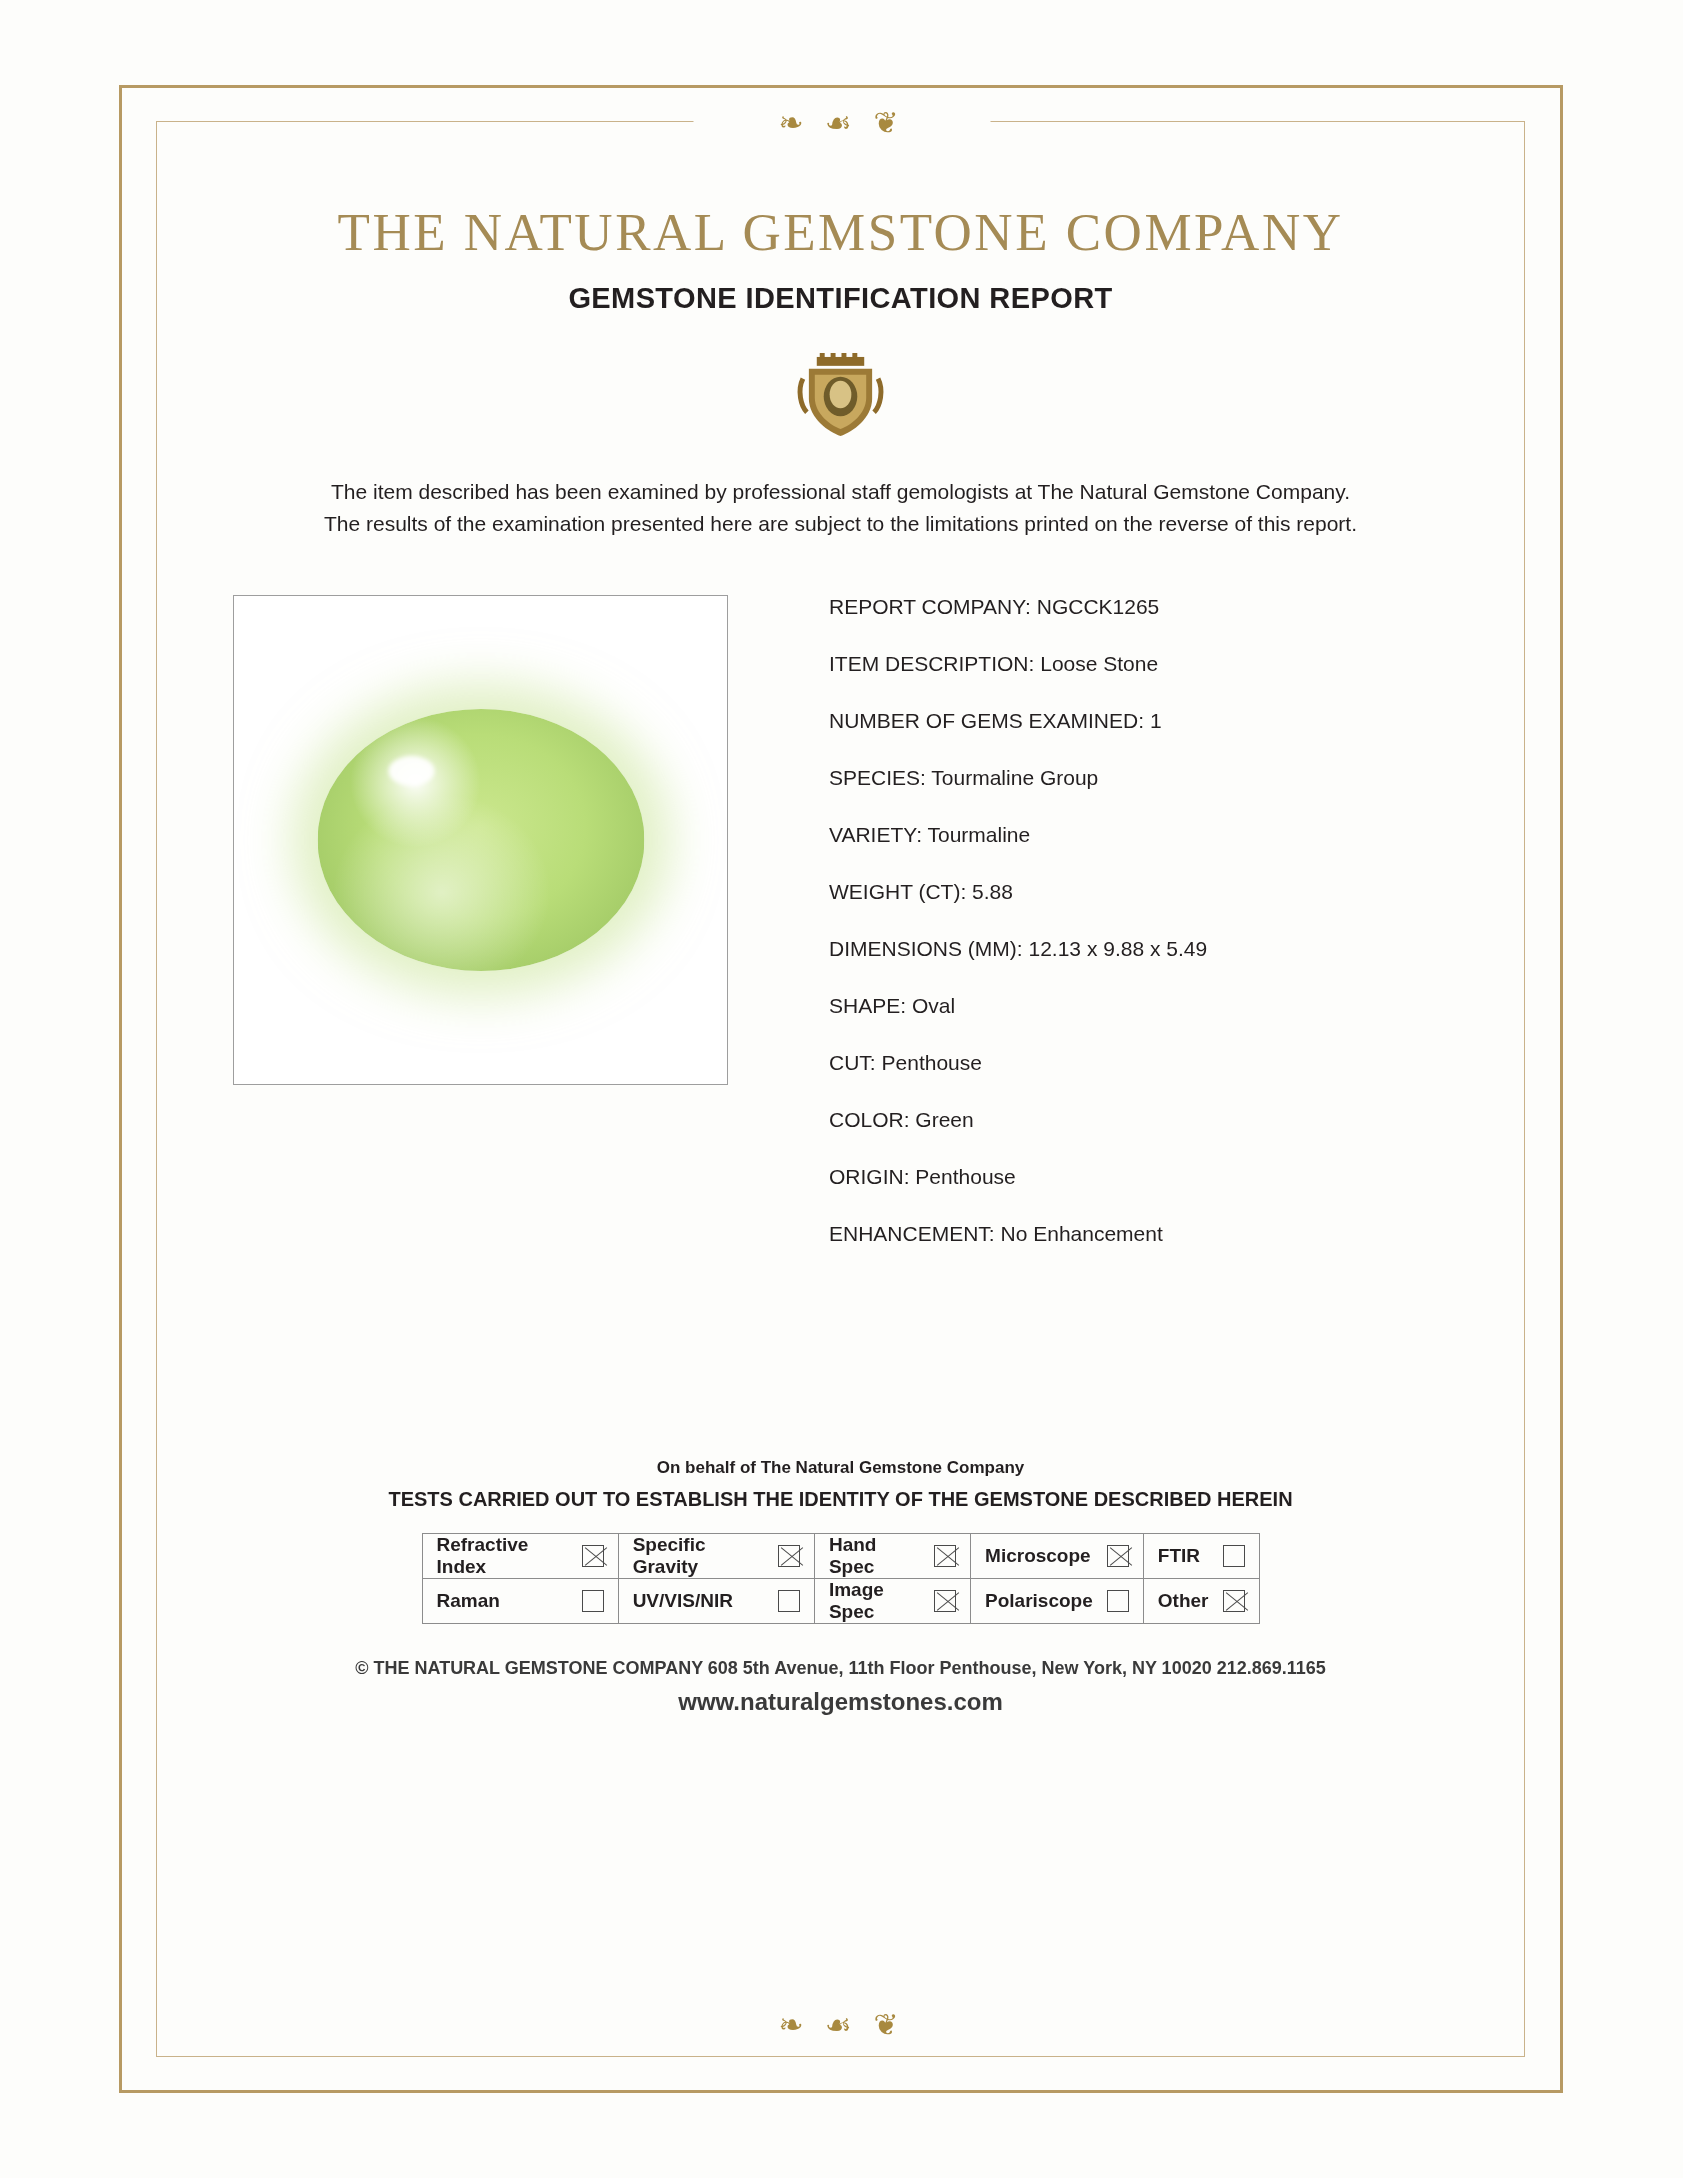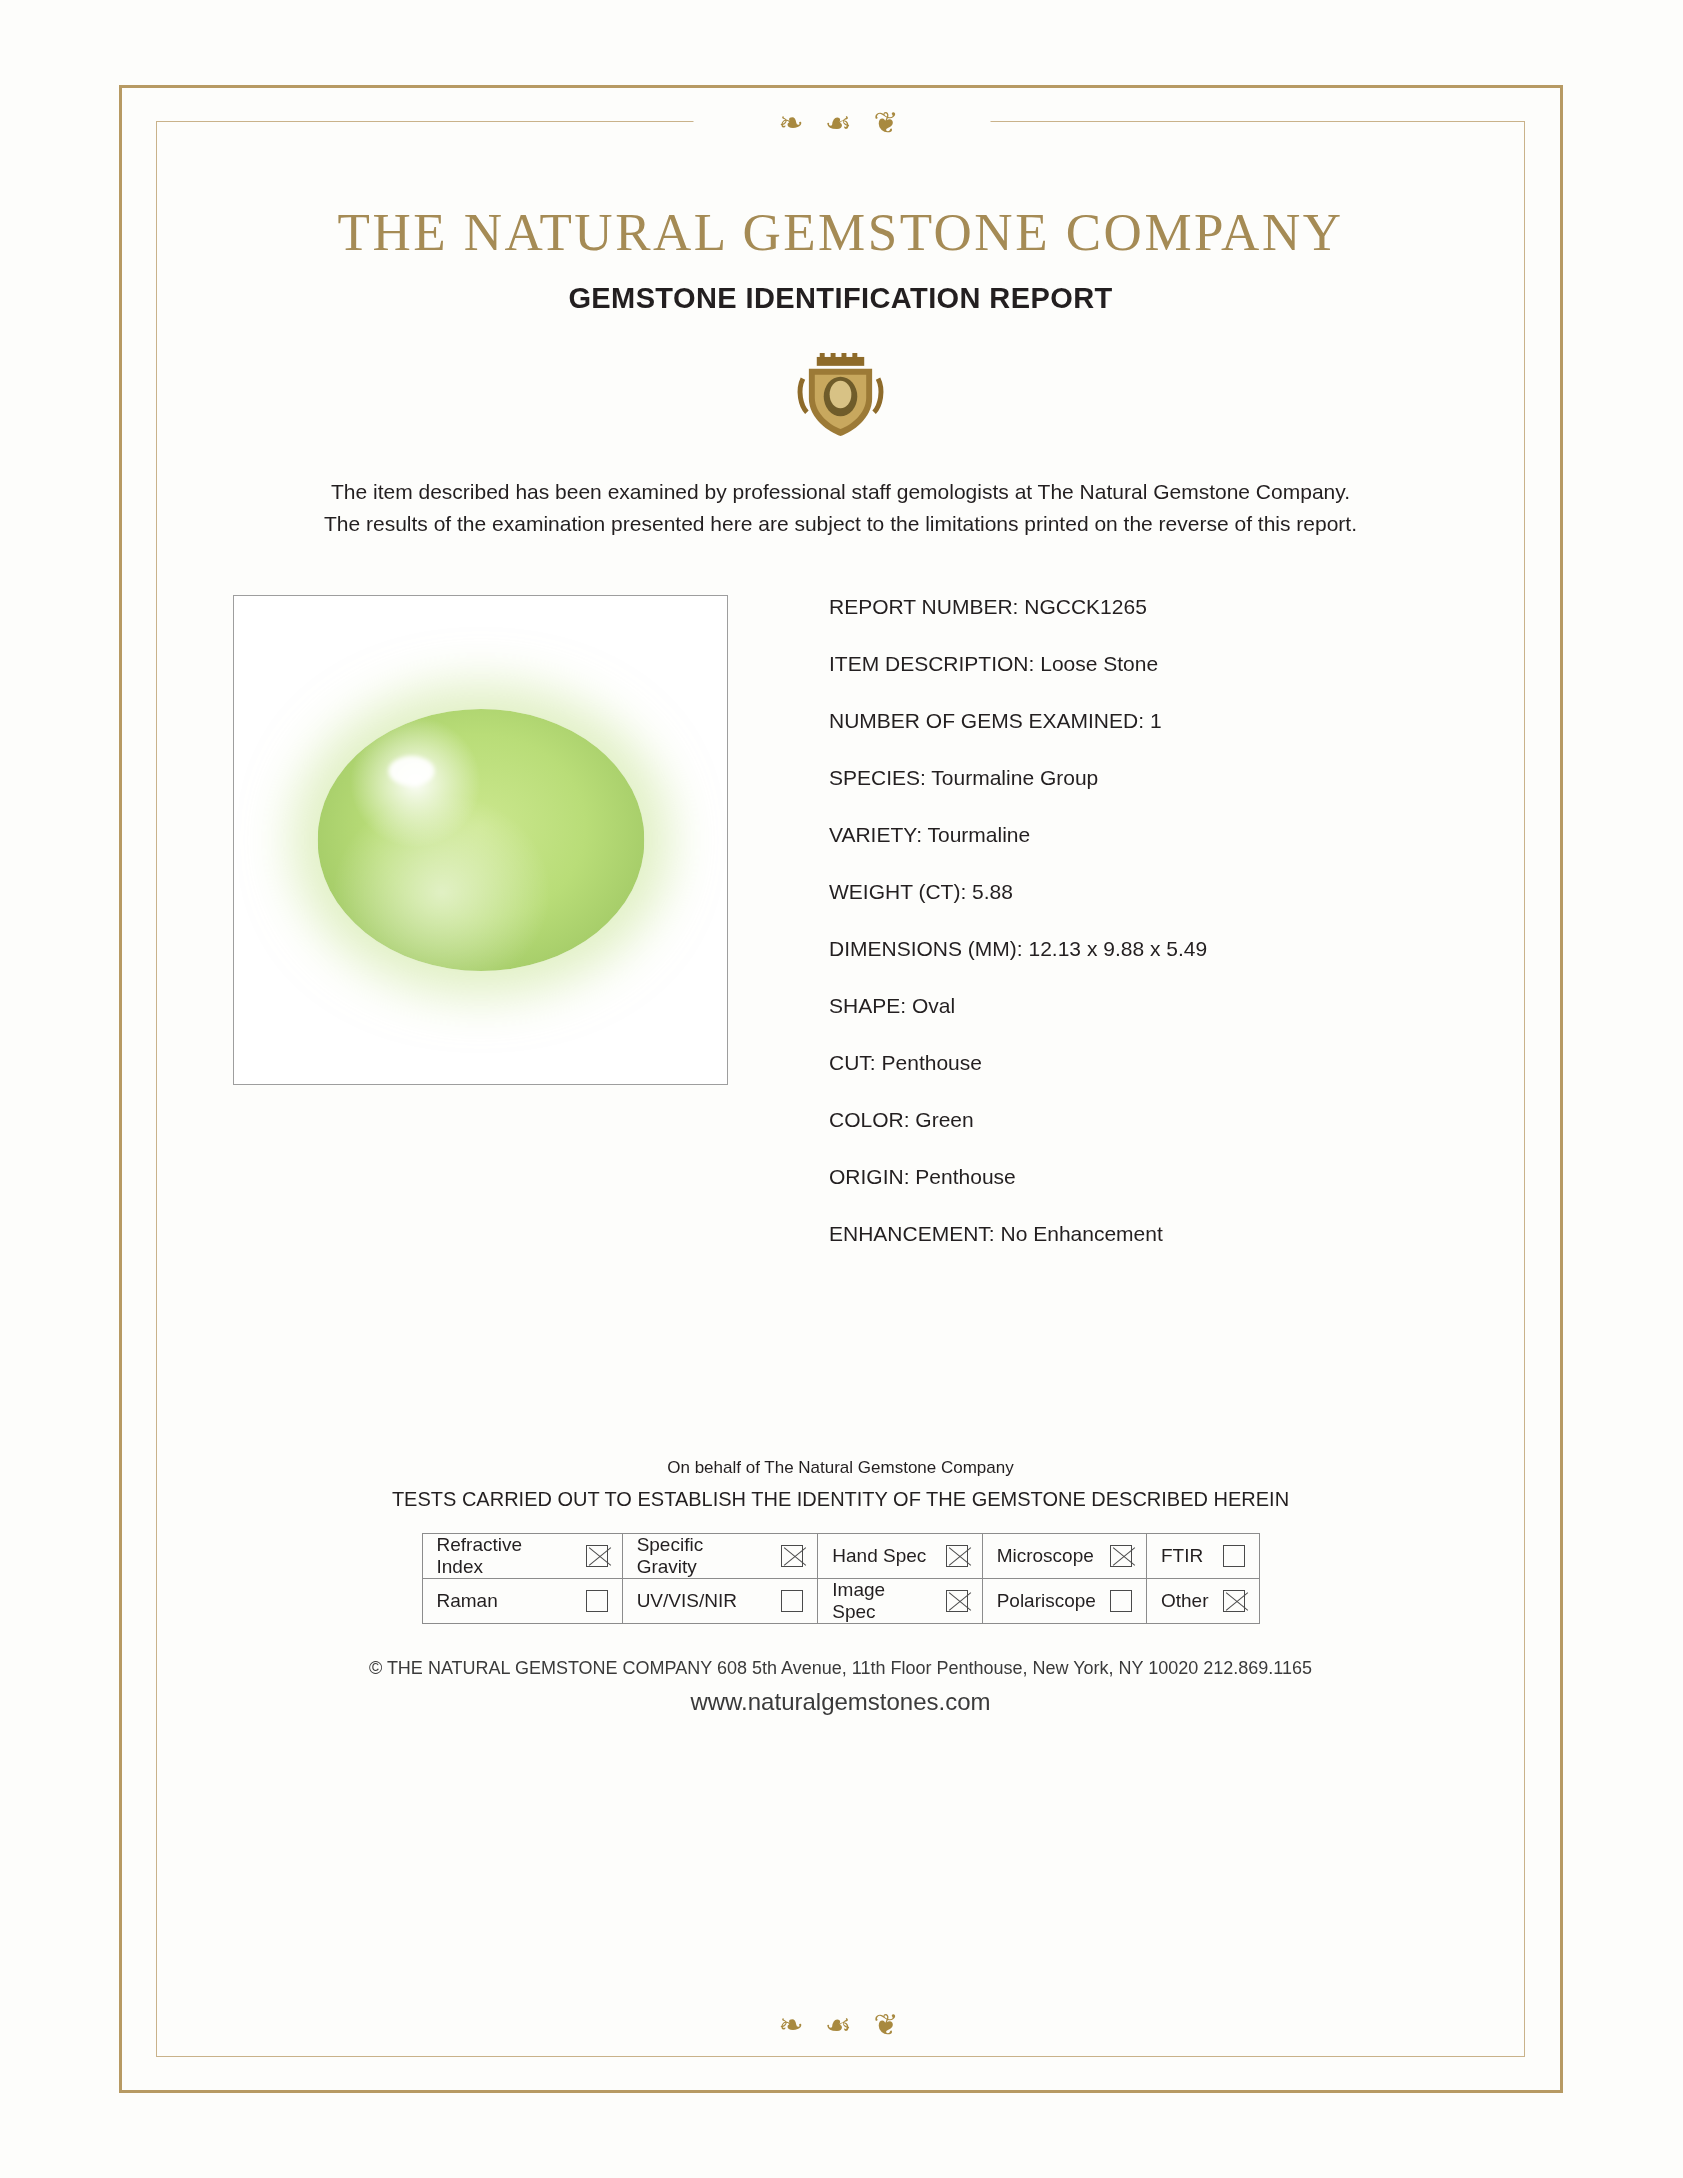--- a/index.html
+++ b/index.html
@@ -168,20 +168,21 @@
   }
   .detail-label { }
   .detail-value { }
 
   
   .footer-block {
     position: absolute;
     left: 0;
     right: 0;
     top: 1337px;
+    font-weight: bold;
   }
   .onbehalf {
     text-align: center;
     font-size: 17px;
     color: #231f20;
   }
   .tests-heading {
     text-align: center;
     font-size: 20px;
     margin-top: 10px;
@@ -281,21 +282,21 @@
     </div>
 
     <div class="body-row">
 
       <div class="photo-frame">
         <div class="gem"></div>
       </div>
 
       <div class="details">
         <div class="detail-line">
-          <span class="detail-label">REPORT NUMBER:</span>
+          <span class="detail-label">REPORT COMPANY:</span>
           <span class="detail-value">NGCCK1265</span>
         </div>
         <div class="detail-line">
           <span class="detail-label">ITEM DESCRIPTION:</span>
           <span class="detail-value">Loose Stone</span>
         </div>
         <div class="detail-line">
           <span class="detail-label">NUMBER OF GEMS EXAMINED:</span>
           <span class="detail-value">1</span>
         </div>

